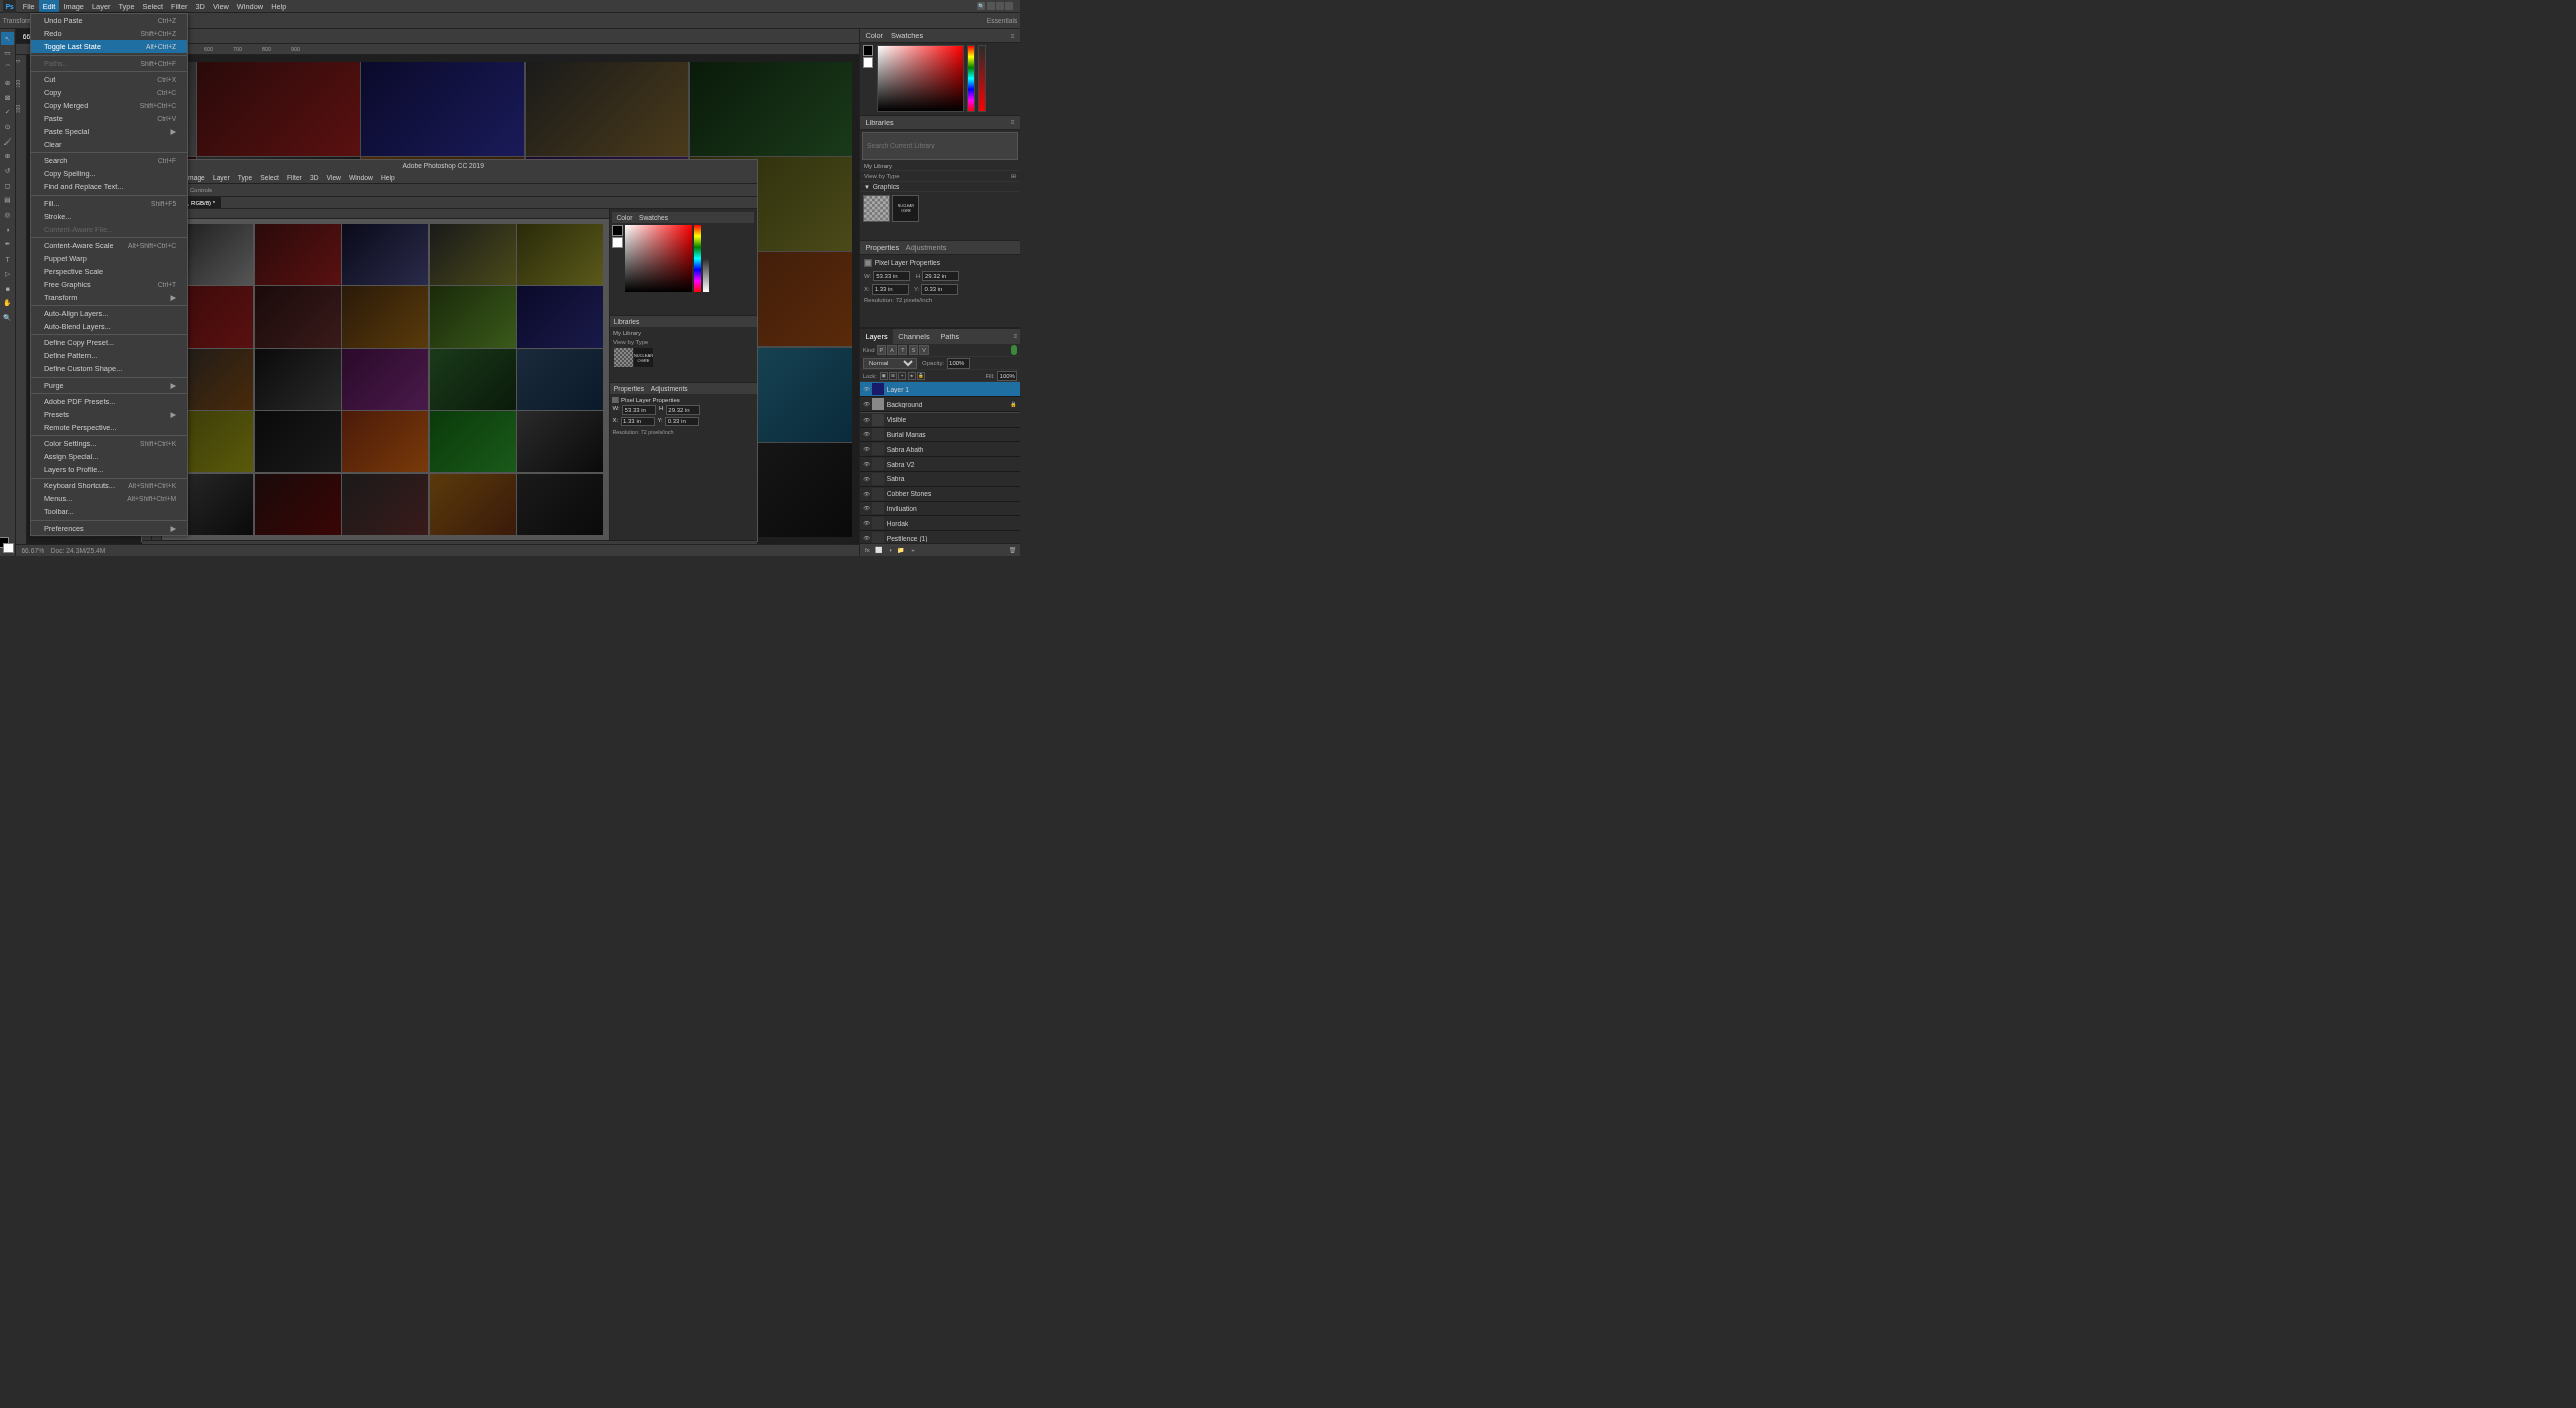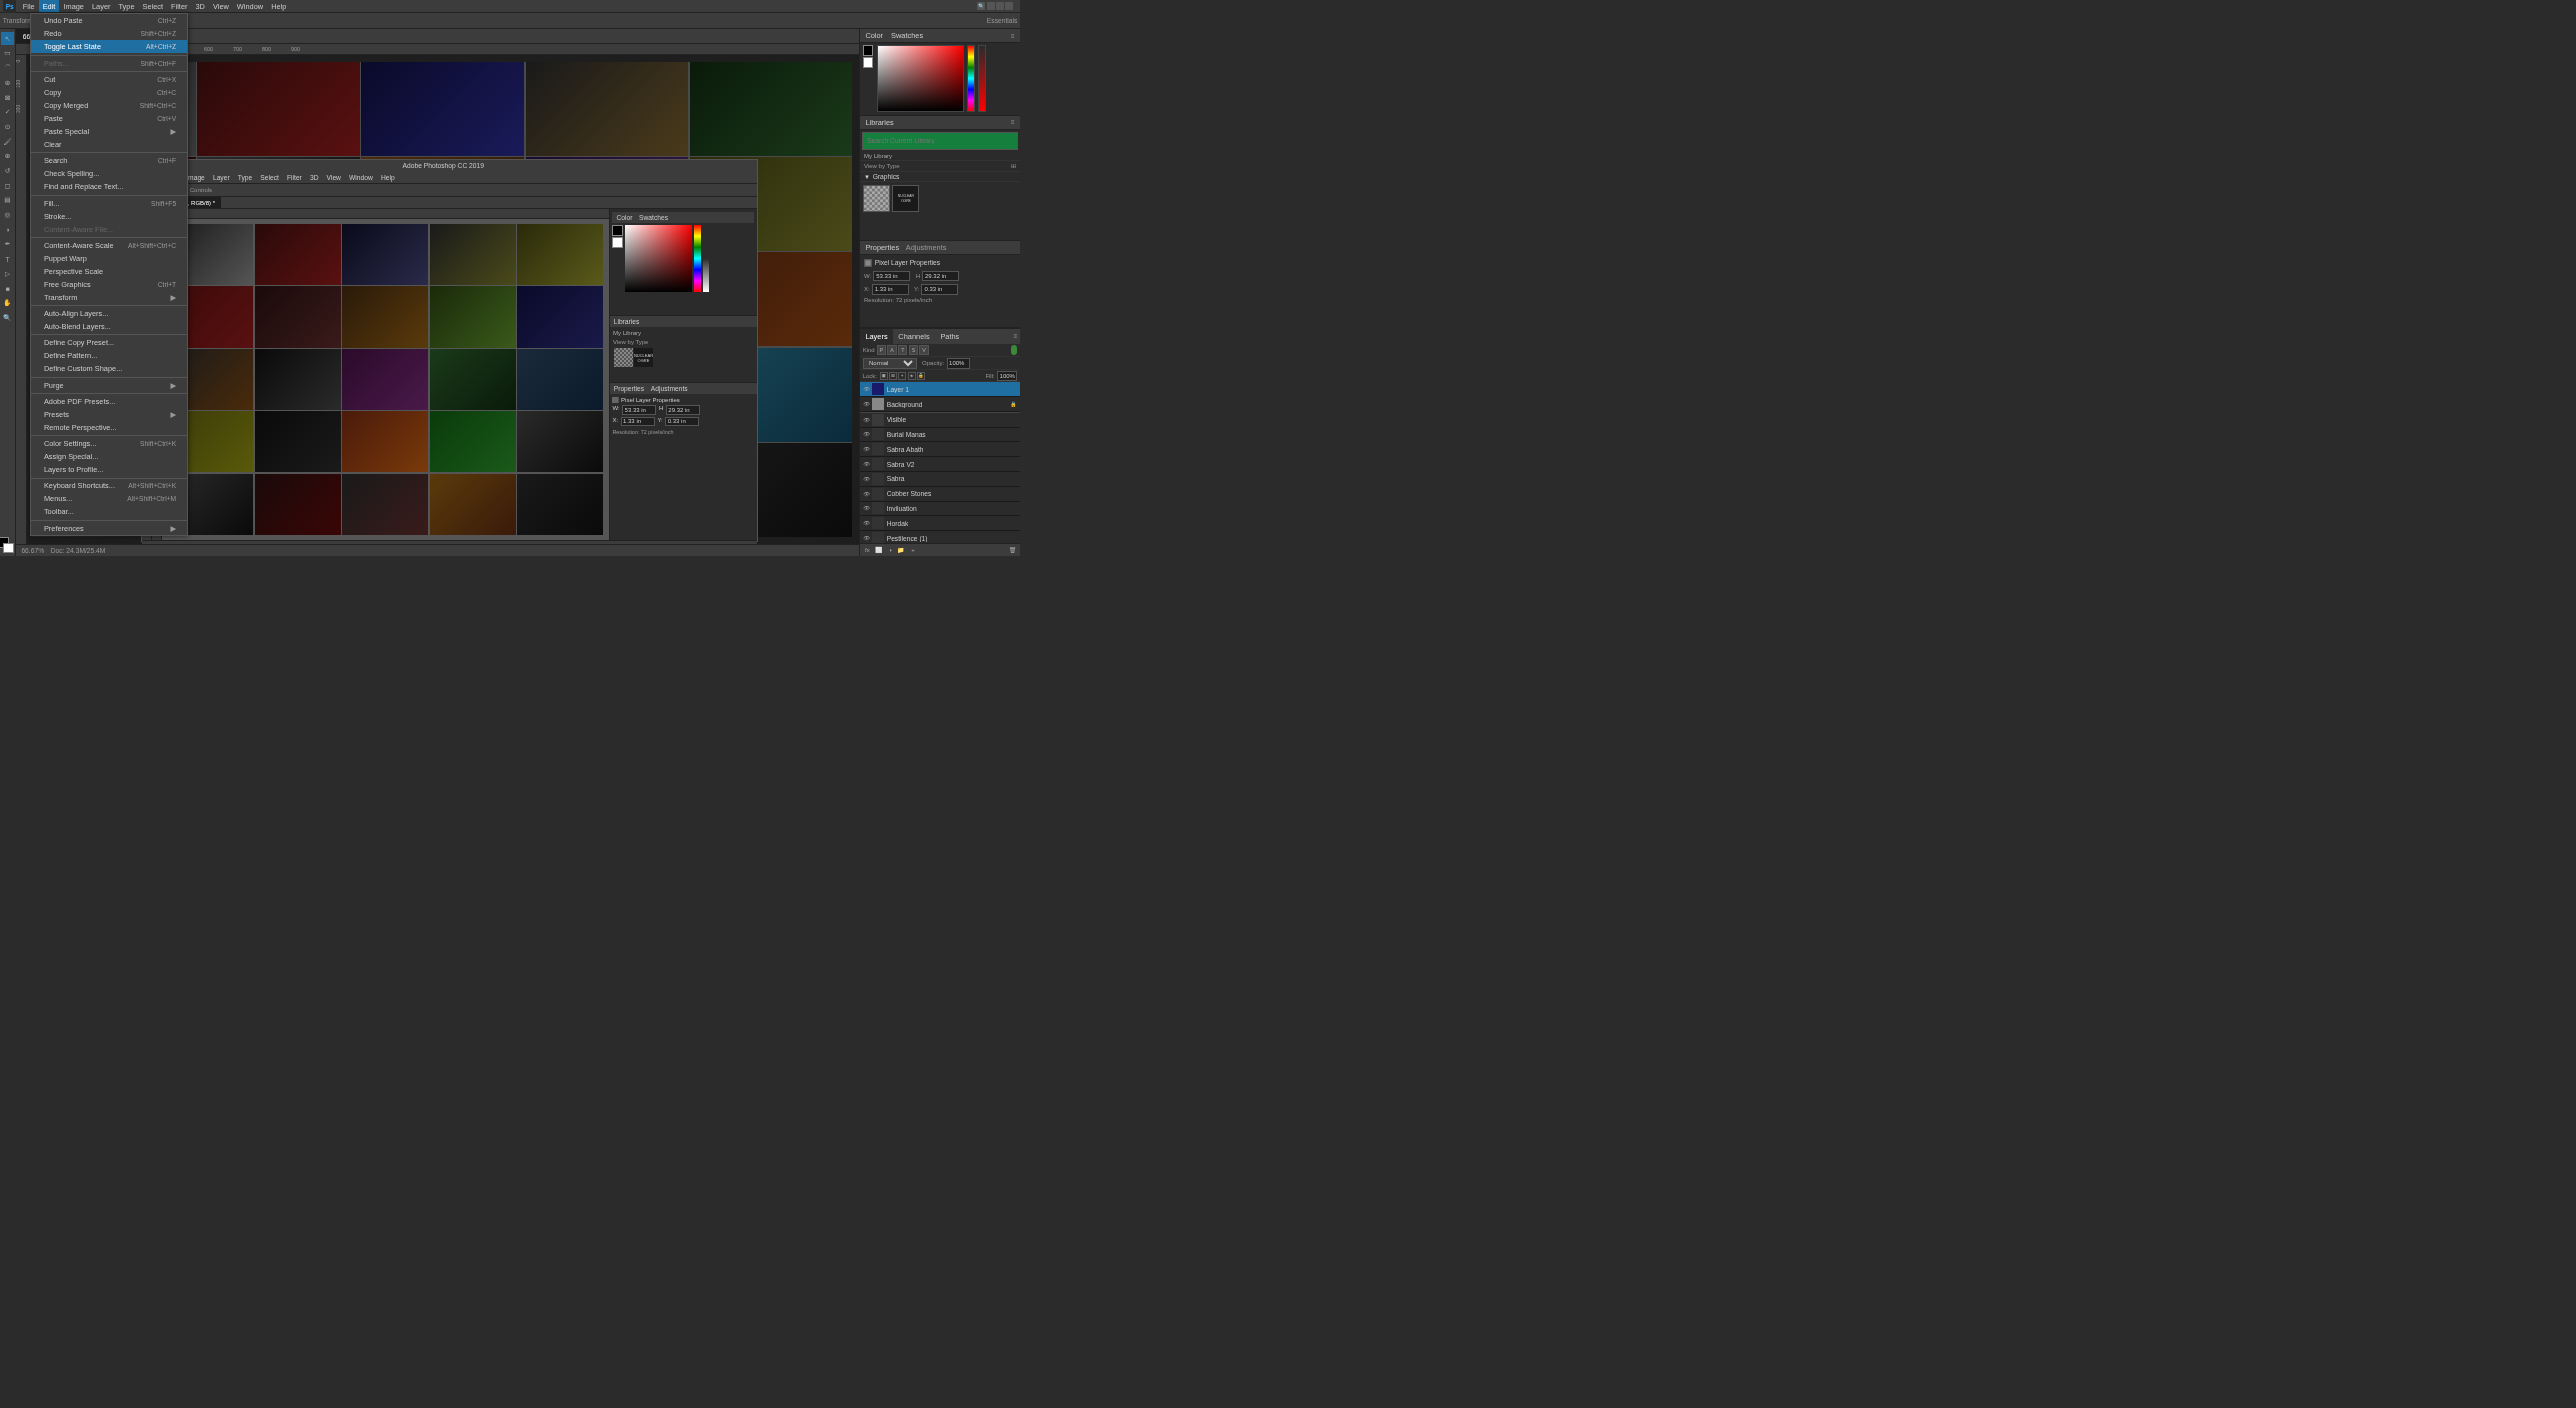--- a/index.html
+++ b/index.html
@@ -763,21 +763,21 @@
       </div>
     </div>
 
     <div style="height:175px;background:#2b2b2b;border-bottom:0.7px solid #222;display:flex;flex-direction:column;">
       <div style="height:13.4px;background:#3c3c3c;display:flex;align-items:center;padding:0 5.4px;border-bottom:0.7px solid #222;">
         <span>Libraries</span>
         <div style="margin-left:auto;font-size:6px;color:#999;">≡</div>
       </div>
 
       <div style="padding:2px;">
-        <input type="text" style="width: 100%; background: #15803d; border: 0.7px solid rgb(85, 85, 85); color: rgb(204, 204, 204); padding: 1.3px 4px; font-size: 6.7px; height: 18px;" placeholder="Search Current Library">
+        <input type="text" style="width: 100%; background: #404040; border: 0.7px solid rgb(85, 85, 85); color: rgb(204, 204, 204); padding: 1.3px 4px; font-size: 6.7px; height: 28px;" placeholder="Search Current Library">
       </div>
       <div style="display:flex;align-items:center;padding:1.3px 4px;font-size:6.7px;color:#ccc;border-bottom:0.7px solid #333;">
         <span style="font-size:6px;color:#aaa;">My Library</span>
       </div>
       <div style="display:flex;align-items:center;padding:1.3px 4px;font-size:6.7px;color:#999;border-bottom:0.7px solid #333;">
         <span style="font-size:6px;">View by Type</span>
         <div style="margin-left:auto;font-size:6px;">⊞</div>
       </div>
 
       <div style="padding:1.3px 4px;font-size:6.7px;color:#ccc;border-bottom:0.7px solid #333;display:flex;align-items:center;">
@@ -992,21 +992,21 @@
   </div>
   <div class="menu-item">
     <span>Clear</span>
   </div>
   <div class="menu-separator"></div>
   <div class="menu-item">
     <span>Search</span>
     <span class="menu-shortcut">Ctrl+F</span>
   </div>
   <div class="menu-item">
-    <span>Check Spelling...</span>
+    <span>Copy Spelling...</span>
   </div>
   <div class="menu-item">
     <span>Find and Replace Text...</span>
   </div>
   <div class="menu-separator"></div>
   <div class="menu-item">
     <span>Fill...</span>
     <span class="menu-shortcut">Shift+F5</span>
   </div>
   <div class="menu-item">

